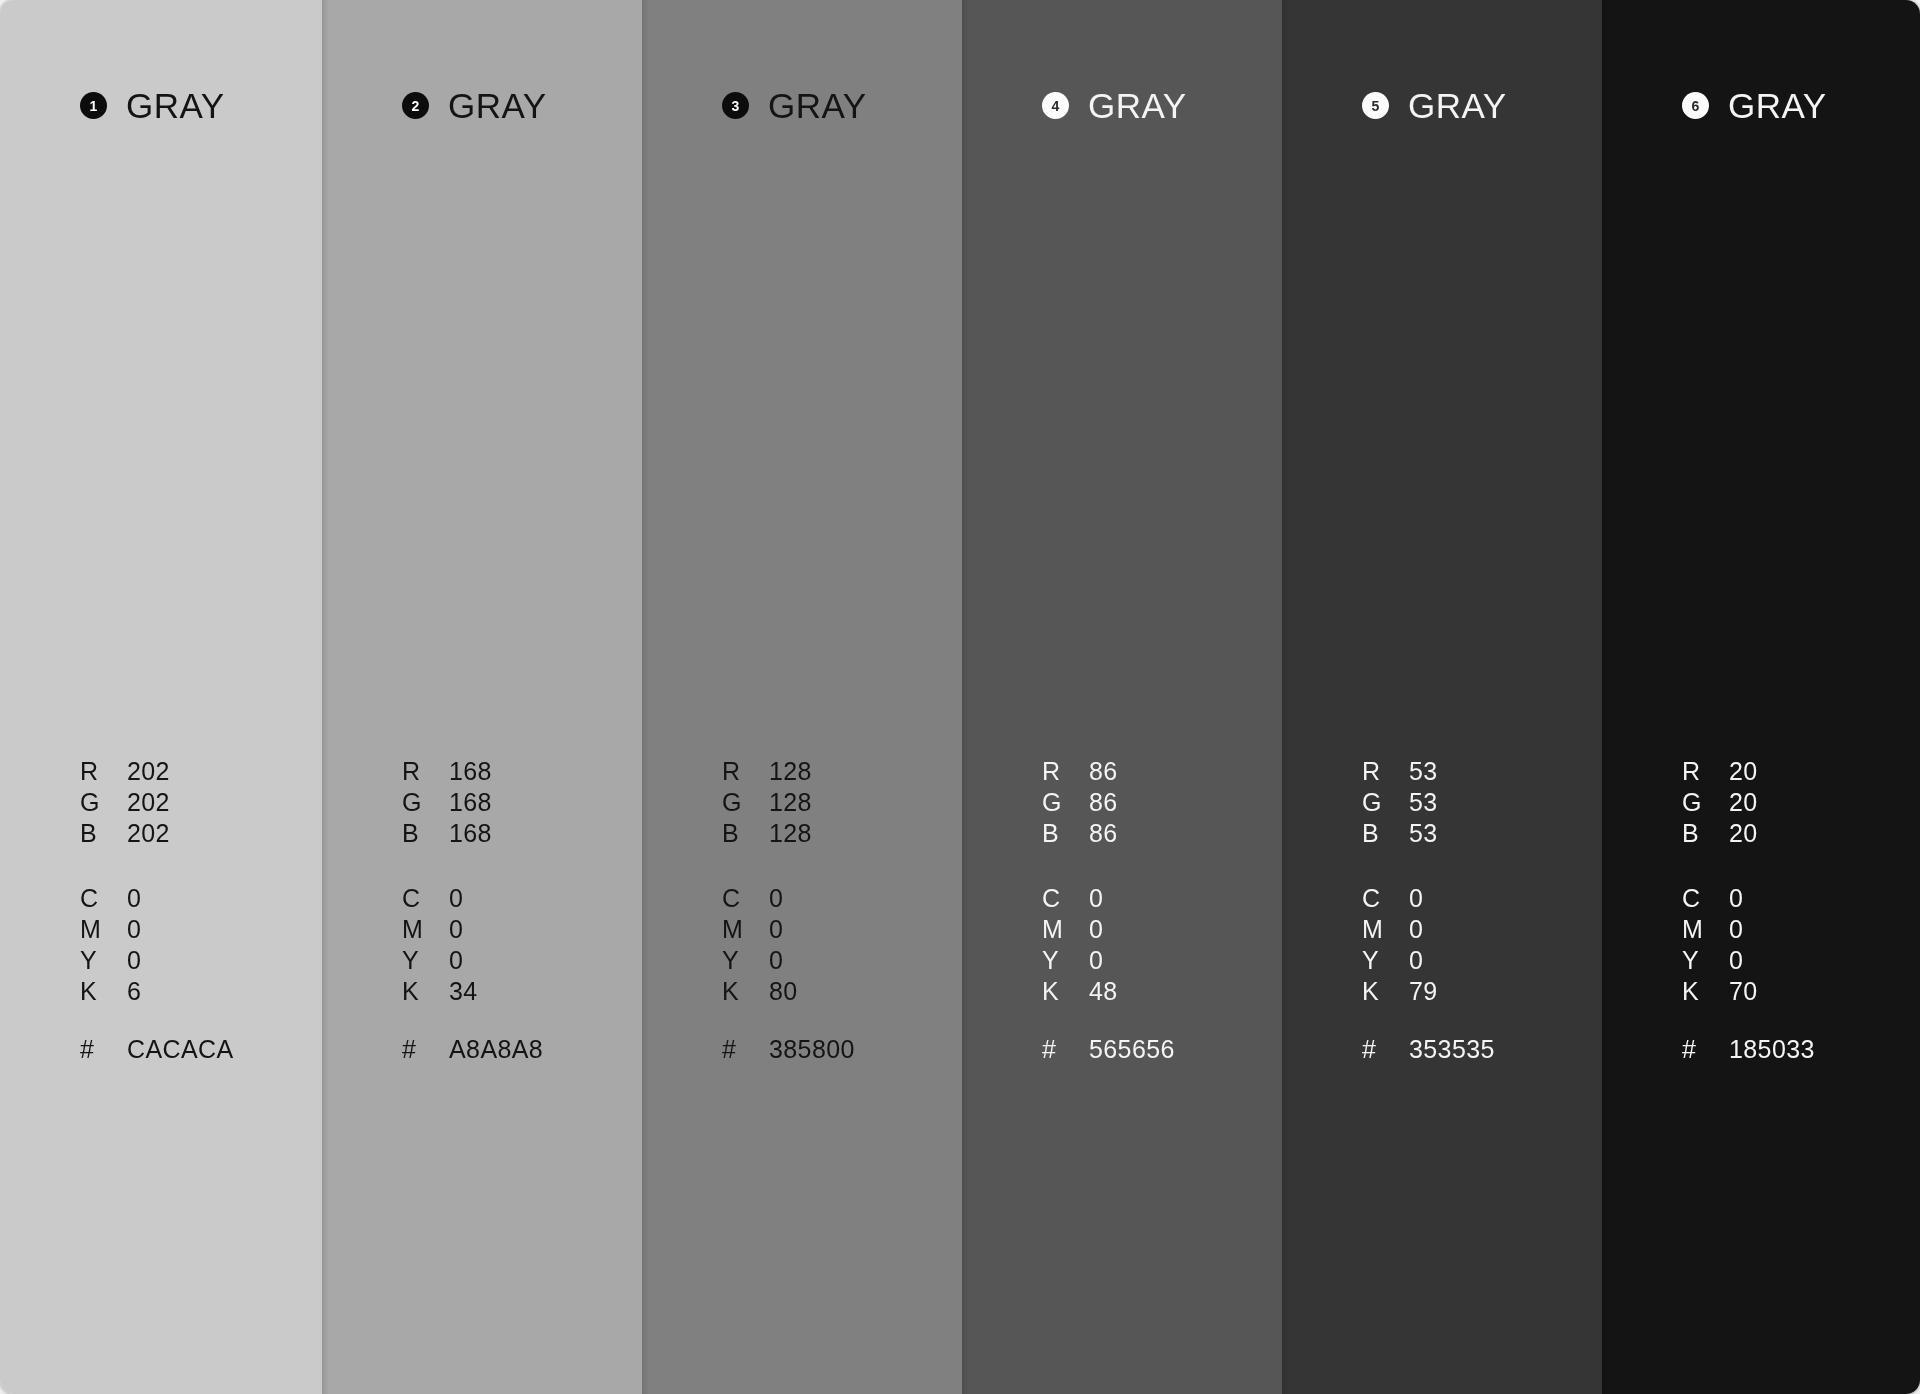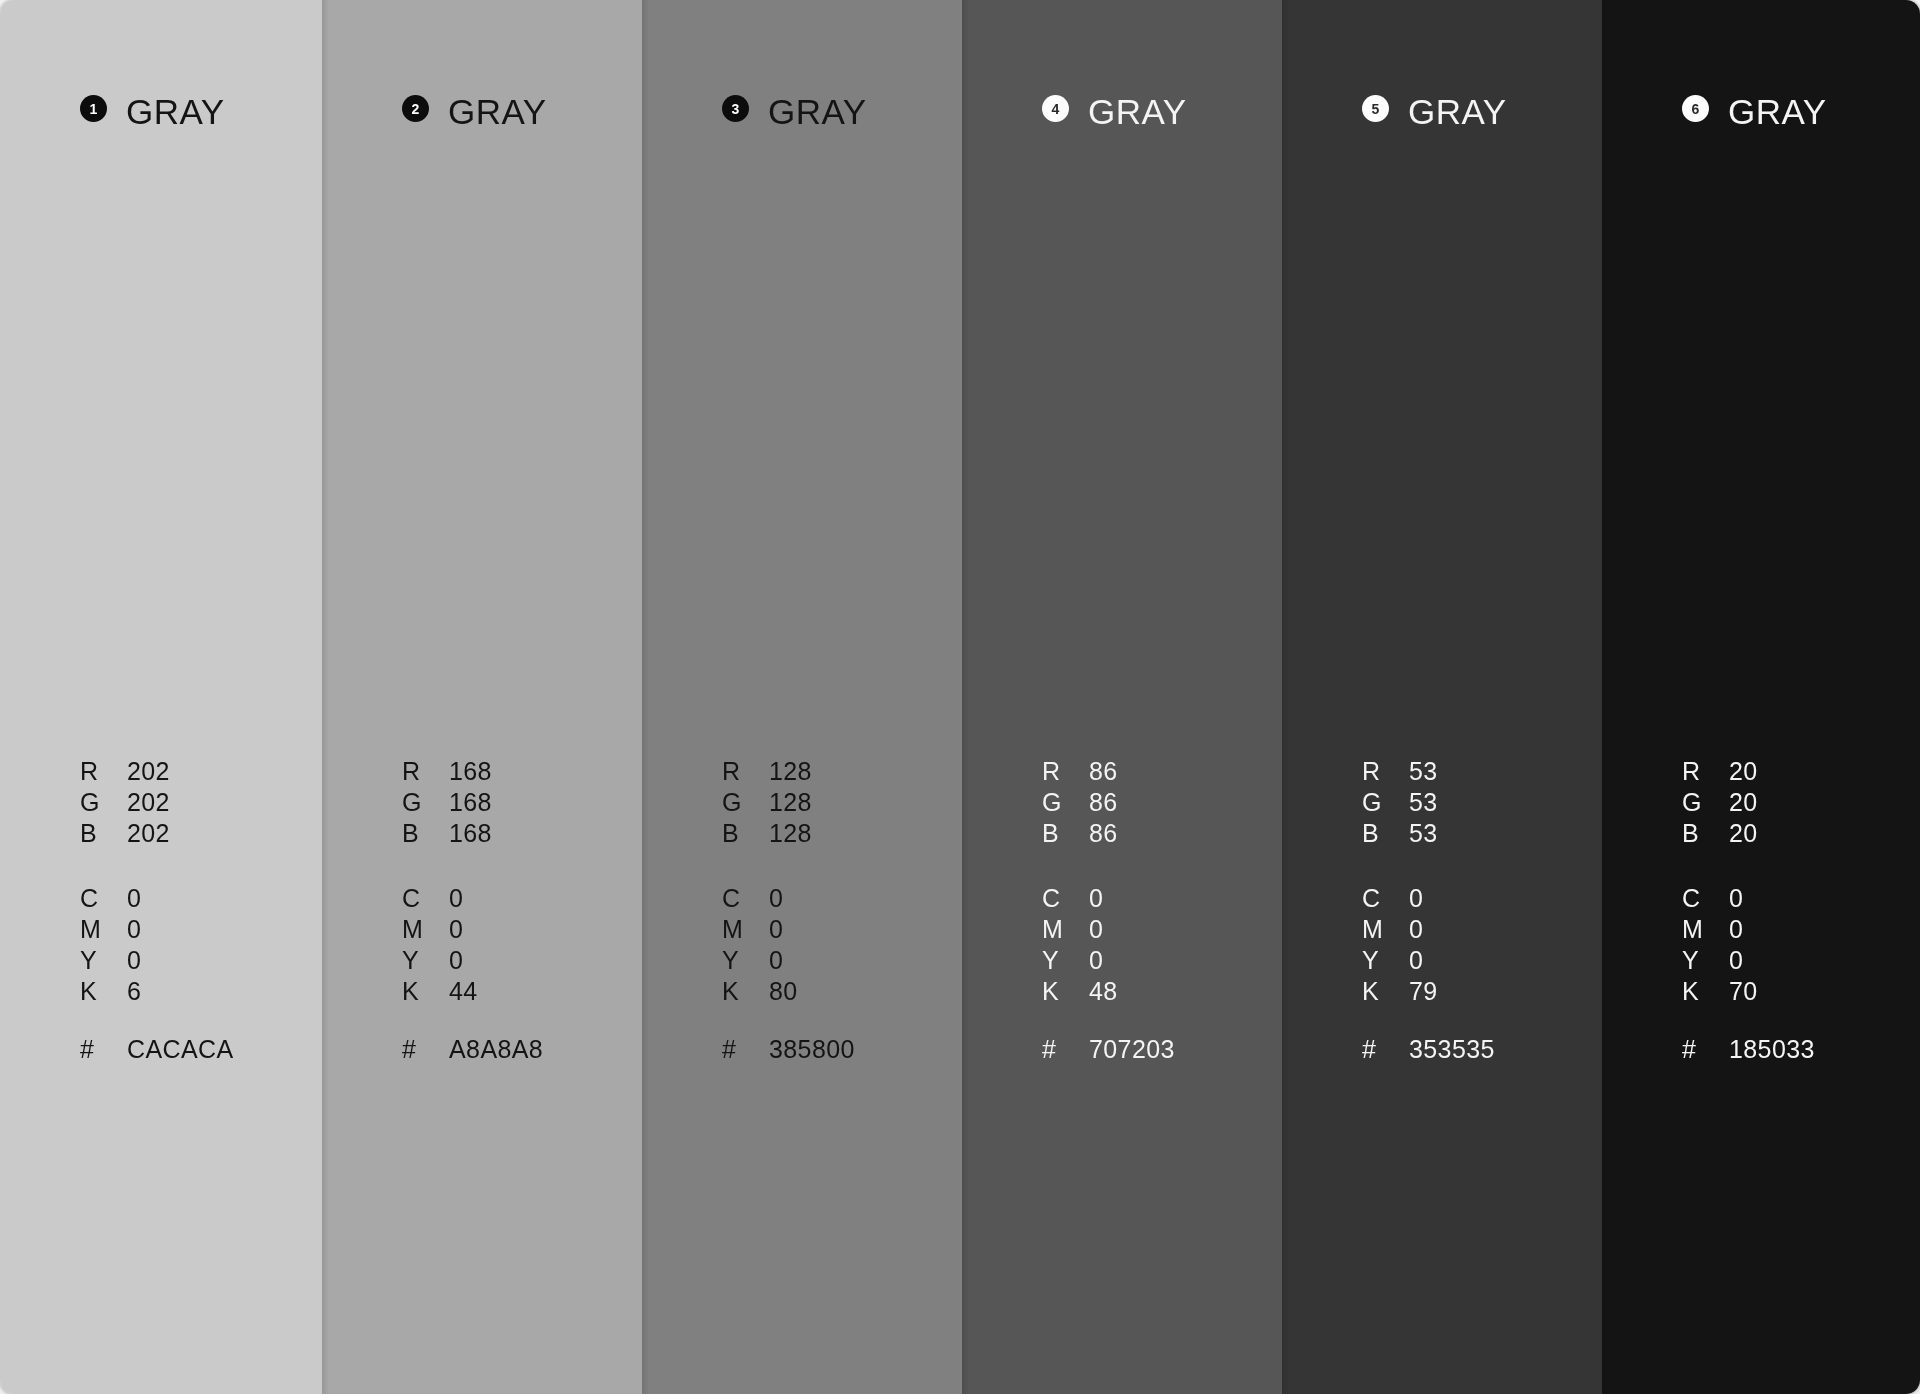--- a/index.html
+++ b/index.html
@@ -58,21 +58,20 @@
     font-size:14px;
     font-weight:700;
     line-height:1;
     flex:0 0 auto;
   }
   .title {
     font-size:35px;
     font-weight:400;
     letter-spacing:0.5px;
     line-height:1;
-    margin-top:6px;
   }
 
   .rgb-block {
     position:absolute;
     left:80px;
     top:757px;
   }
   .cmyk-block {
     position:absolute;
     left:80px;
@@ -183,21 +182,21 @@
       <div class="row">
           <span class="key">M</span>
           <span class="val">0</span>
         </div>
       <div class="row">
           <span class="key">Y</span>
           <span class="val">0</span>
         </div>
       <div class="row">
           <span class="key">K</span>
-          <span class="val">44</span>
+          <span class="val">34</span>
         </div>
     </div>
     <div class="hex-block">
       <div class="row">
           <span class="key">#</span>
           <span class="val">A8A8A8</span>
         </div>
     </div>
   </section>
 
@@ -279,21 +278,21 @@
           <span class="val">0</span>
         </div>
       <div class="row">
           <span class="key">K</span>
           <span class="val">48</span>
         </div>
     </div>
     <div class="hex-block">
       <div class="row">
           <span class="key">#</span>
-          <span class="val">707203</span>
+          <span class="val">565656</span>
         </div>
     </div>
   </section>
 
   <section class="swatch w-mid ink-light" style="background: rgb(53, 53, 53);">
     <div class="header">
       <span class="badge">5</span>
       <span class="title">GRAY</span>
     </div>
     <div class="rgb-block">

